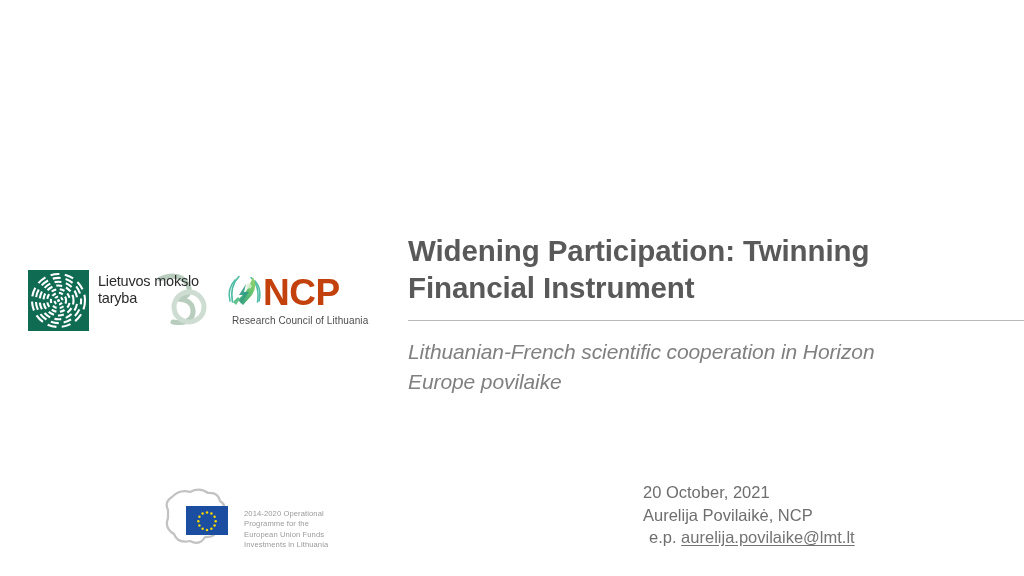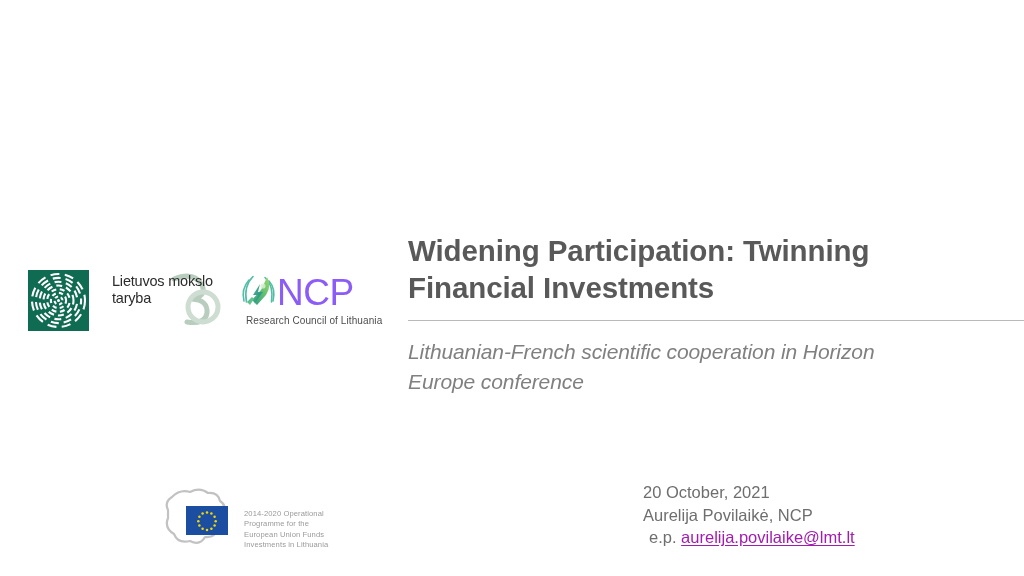--- a/index.html
+++ b/index.html
@@ -41,21 +41,21 @@
     height: 61px;
     background: #0f6b52;
     position: relative;
     overflow: hidden;
     flex: none;
   }
   .rcl-emblem svg { display: block; }
 
   .rcl-wordmark {
     position: relative;
-    margin-left: 23px;
+    margin-left: 9px;
     margin-top: 3px;
     width: 108px;
     height: 58px;
   }
   .rcl-anniv {
     position: absolute;
     right: -4px;
     top: -6px;
     width: 62px;
     height: 62px;
@@ -81,22 +81,22 @@
   }
   .ncp-top {
     display: flex;
     align-items: center;
     height: 41px;
   }
   .ncp-icon { width: 40px; height: 41px; flex: none; }
   .ncp-letters {
     font-family: "Liberation Sans", sans-serif;
     font-size: 37px;
-    font-weight: 400;
-    color: #8b5cf6;
+    font-weight: 700;
+    color: #c2410c;
     letter-spacing: -0.5px;
     line-height: 37px;
     margin-left: -2px;
   }
   .ncp-tagline {
     font-family: "Liberation Sans", sans-serif;
     font-size: 10px;
     color: #4d4d4d;
     letter-spacing: 0.1px;
     margin-top: 2px;
@@ -169,21 +169,21 @@
     left: 643px;
     top: 481px;
     font-family: "Liberation Sans", sans-serif;
     font-size: 16.5px;
     line-height: 22.5px;
     color: #6e6e6e;
   }
   .footer-line { white-space: nowrap; }
   .footer-email-line { padding-left: 6px; }
   .email-link {
-    color: #a21caf;
+    color: #737373;
     text-decoration: underline;
     text-underline-offset: 2px;
   }
 </style>
 </head>
 <body>
 
 <div class="slide">
 
   <div class="logo-row">
@@ -248,24 +248,24 @@
           </svg>
         </div>
         <div class="ncp-letters">NCP</div>
       </div>
       <div class="ncp-tagline">Research Council of Lithuania</div>
     </div>
   </div>
 
   <div class="title-block">
     <h1 class="slide-title">Widening Participation: Twinning
-Financial Investments</h1>
+Financial Instrument</h1>
     <div class="title-rule"></div>
     <div class="slide-subtitle">Lithuanian-French scientific cooperation in Horizon
-Europe conference</div>
+Europe povilaike</div>
   </div>
 
   <div class="eu-logo">
     <div class="eu-map-wrap">
       <svg width="78" height="66" viewBox="0 0 78 66">
         <path d="M8 26 Q4 18 12 13 Q20 5 30 8 Q40 3 48 9 Q58 8 60 17 Q68 22 62 31
                  Q66 40 57 44 Q56 54 45 53 Q40 62 30 57 Q18 60 14 50 Q4 44 8 34 Z" fill="none" stroke="#c2c2c2" stroke-width="2.2" stroke-linejoin="round"></path>
         <g>
           <rect x="26" y="22" width="42" height="29" fill="#1b4da1"></rect>
           <g fill="#f5d800">

